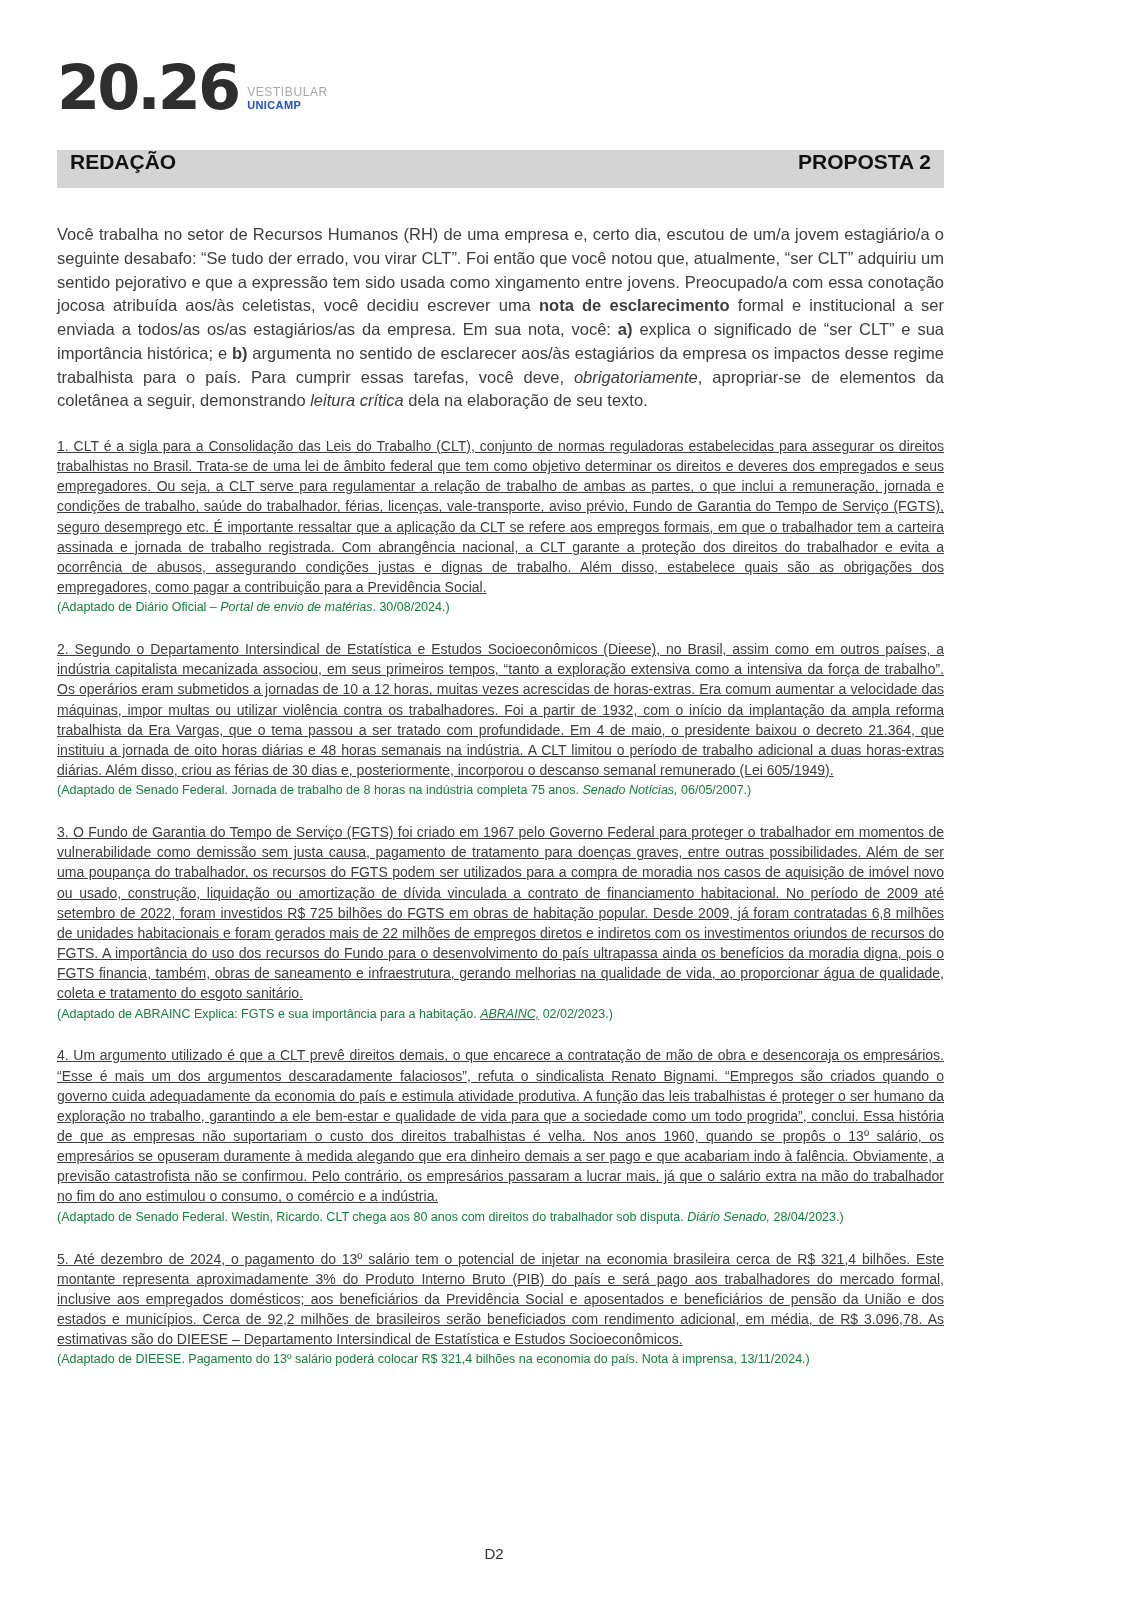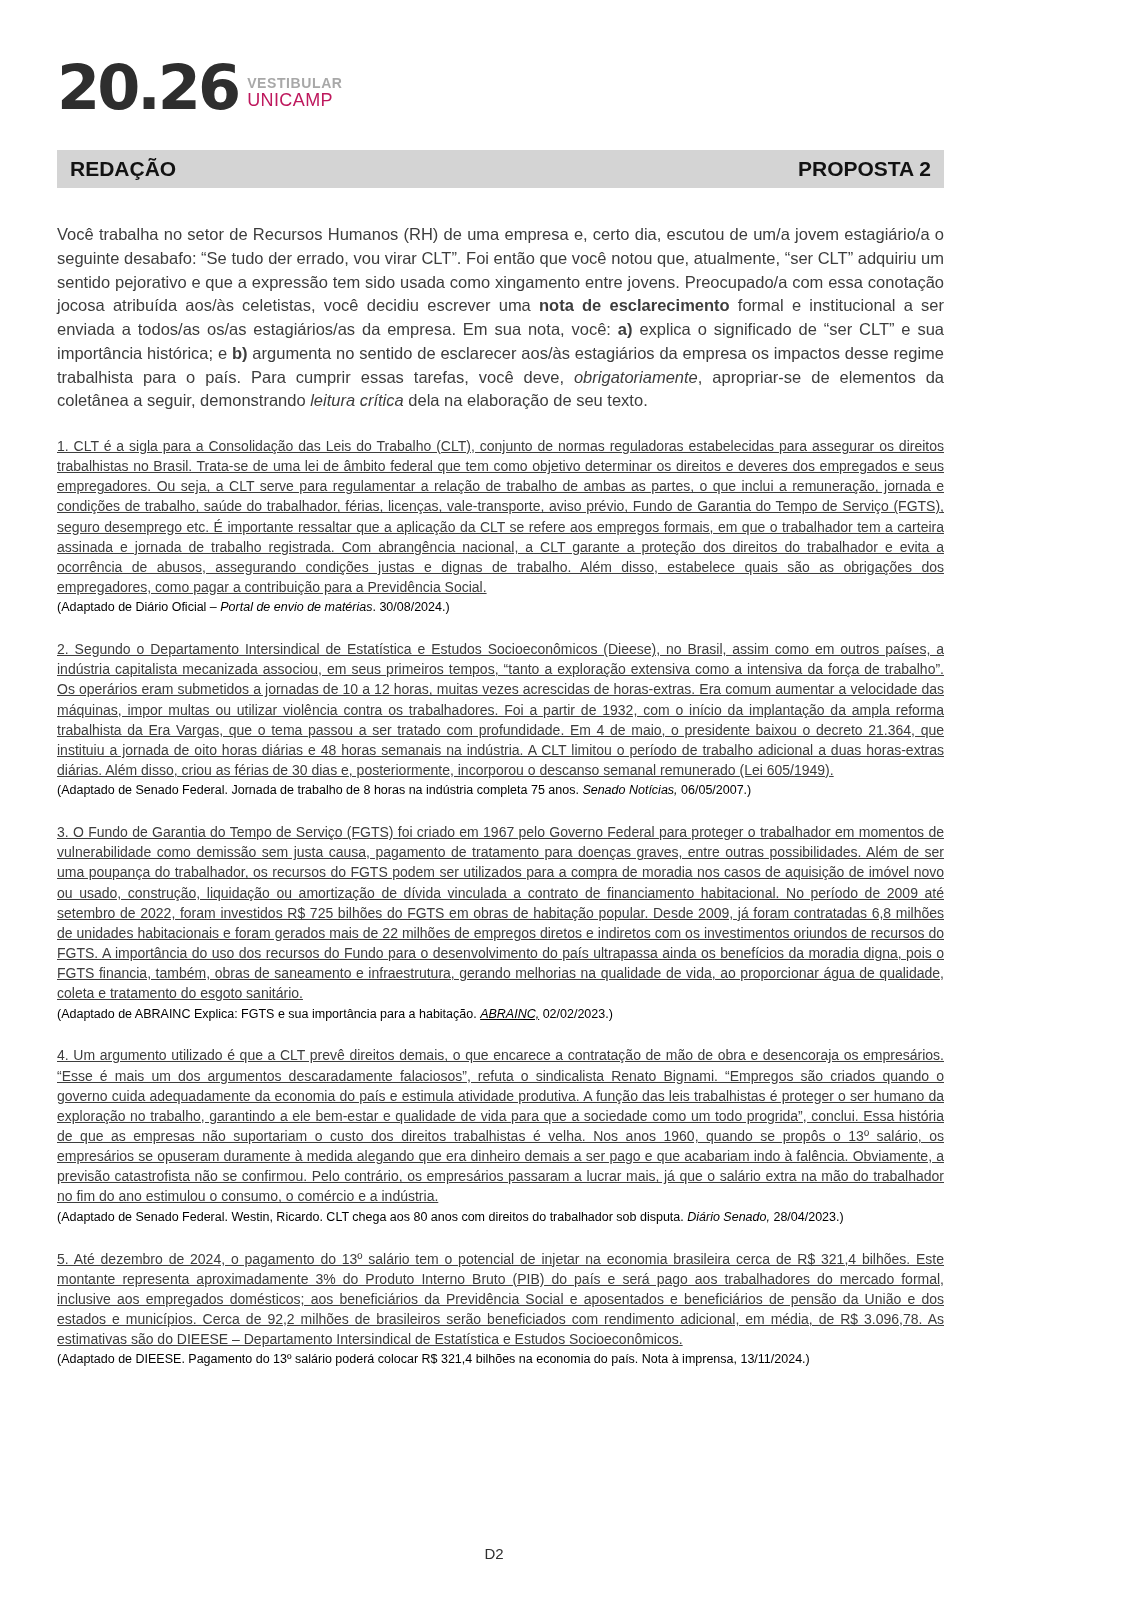--- a/index.html
+++ b/index.html
@@ -18,29 +18,29 @@
   .logo { display: flex; align-items: flex-end; gap: 9px; height: 64px; }
   .logo-numerals {
     font-family: "DejaVu Sans", sans-serif;
     font-weight: 800;
     font-size: 62px;
     line-height: 0.88;
     letter-spacing: -3px;
     color: #2e2e2e;
   }
   .logo-text { display: flex; flex-direction: column; padding-bottom: 5px; line-height: 1.1; }
-  .logo-vestibular { font-size: 14px; font-weight: 700; letter-spacing: 0.6px; color: #a8a8a8; margin-top: 21px; }
-  .logo-unicamp { font-size: 18px; font-weight: 400; letter-spacing: 0.4px; color: #be185d; }
+  .logo-vestibular { font-size: 12px; font-weight: 400; letter-spacing: 0.6px; color: #a8a8a8; margin-top: 21px; }
+  .logo-unicamp { font-size: 11px; font-weight: 700; letter-spacing: 0.4px; color: #1d4ed8; }
   
   .header-bar {
     margin-top: 34px;
     background: #d4d4d4;
     height: 38px;
     display: flex;
-    align-items: center;
+    align-items: flex-start;
     justify-content: space-between;
     padding: 0 13px;
     font-size: 21px;
     font-weight: 700;
     color: #121212;
   }
   
   .intro {
     margin: 35px 0 0 0;
     text-align: justify;
@@ -52,21 +52,21 @@
     margin: 0;
     text-align: justify;
     font-size: 14px;
     line-height: 1.44;
     text-decoration: underline;
   }
   .citation {
     margin: 2px 0 0 0;
     font-size: 12.5px;
     line-height: 1.35;
-    color: #000000;
+    color: #15803d;
   }
   
   .footer {
     position: absolute;
     left: 0;
     bottom: 38px;
     width: 100%;
     text-align: center;
     font-size: 15px;
     color: #2f2f2f;

